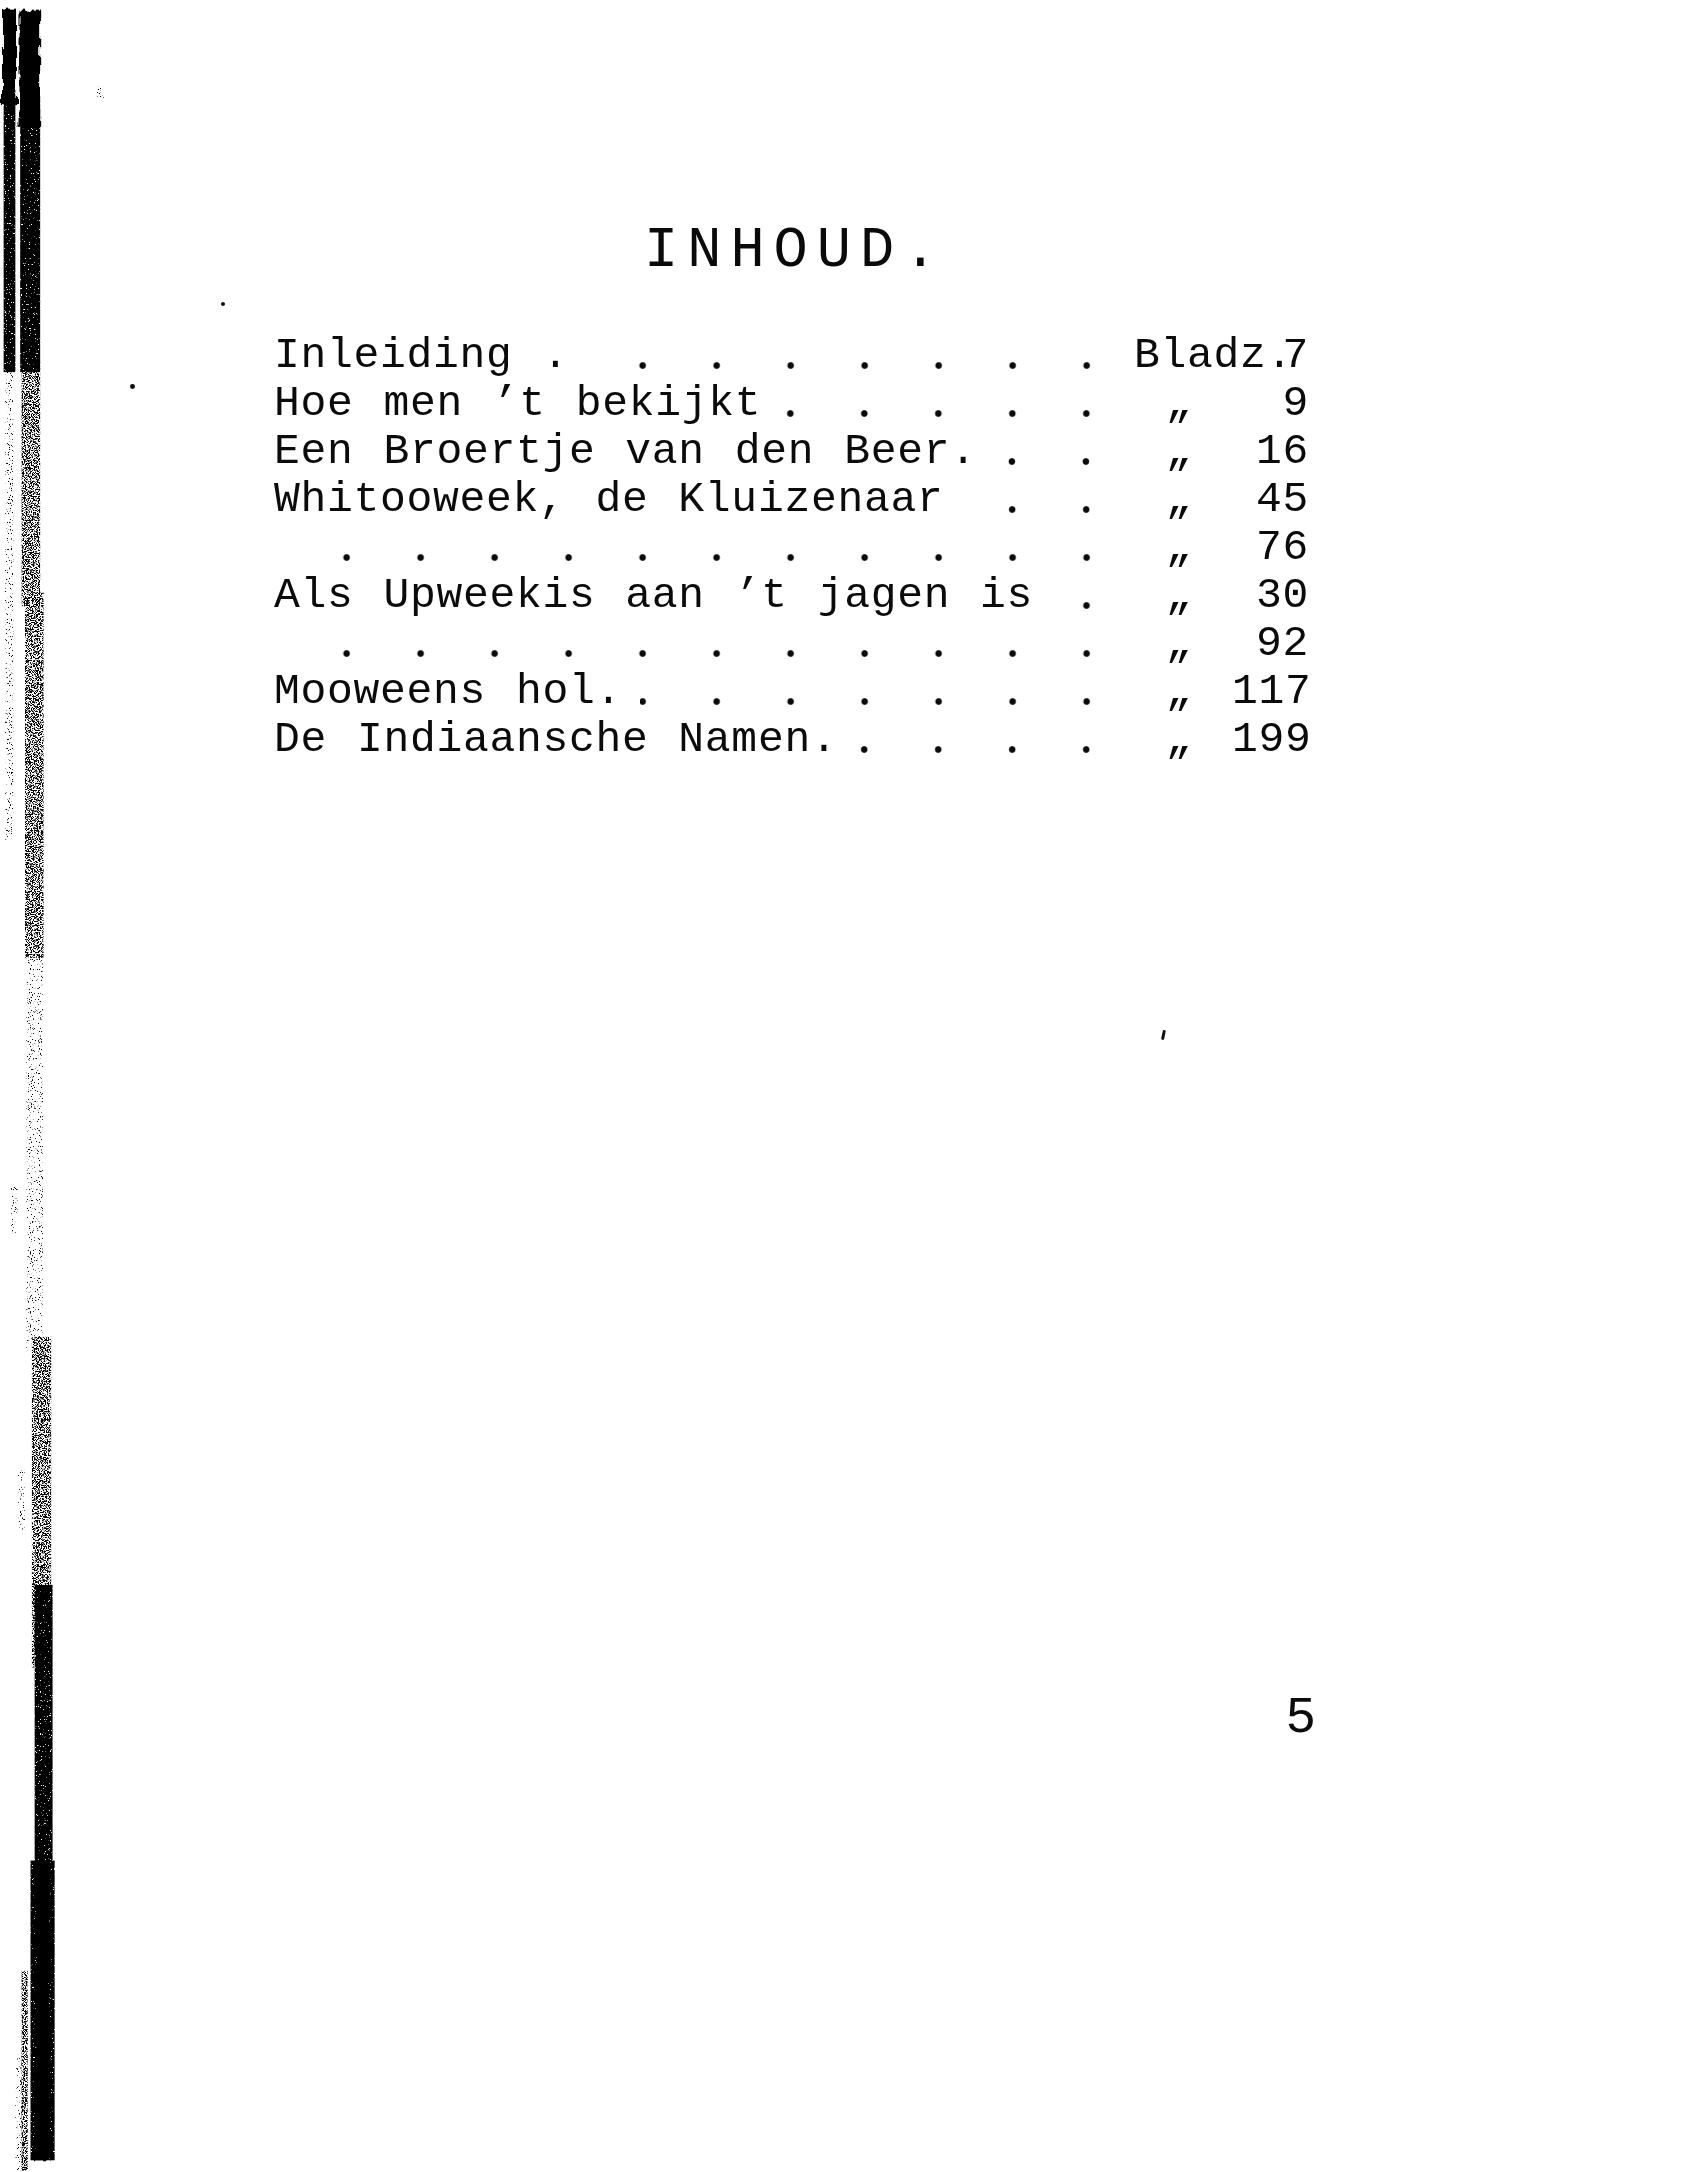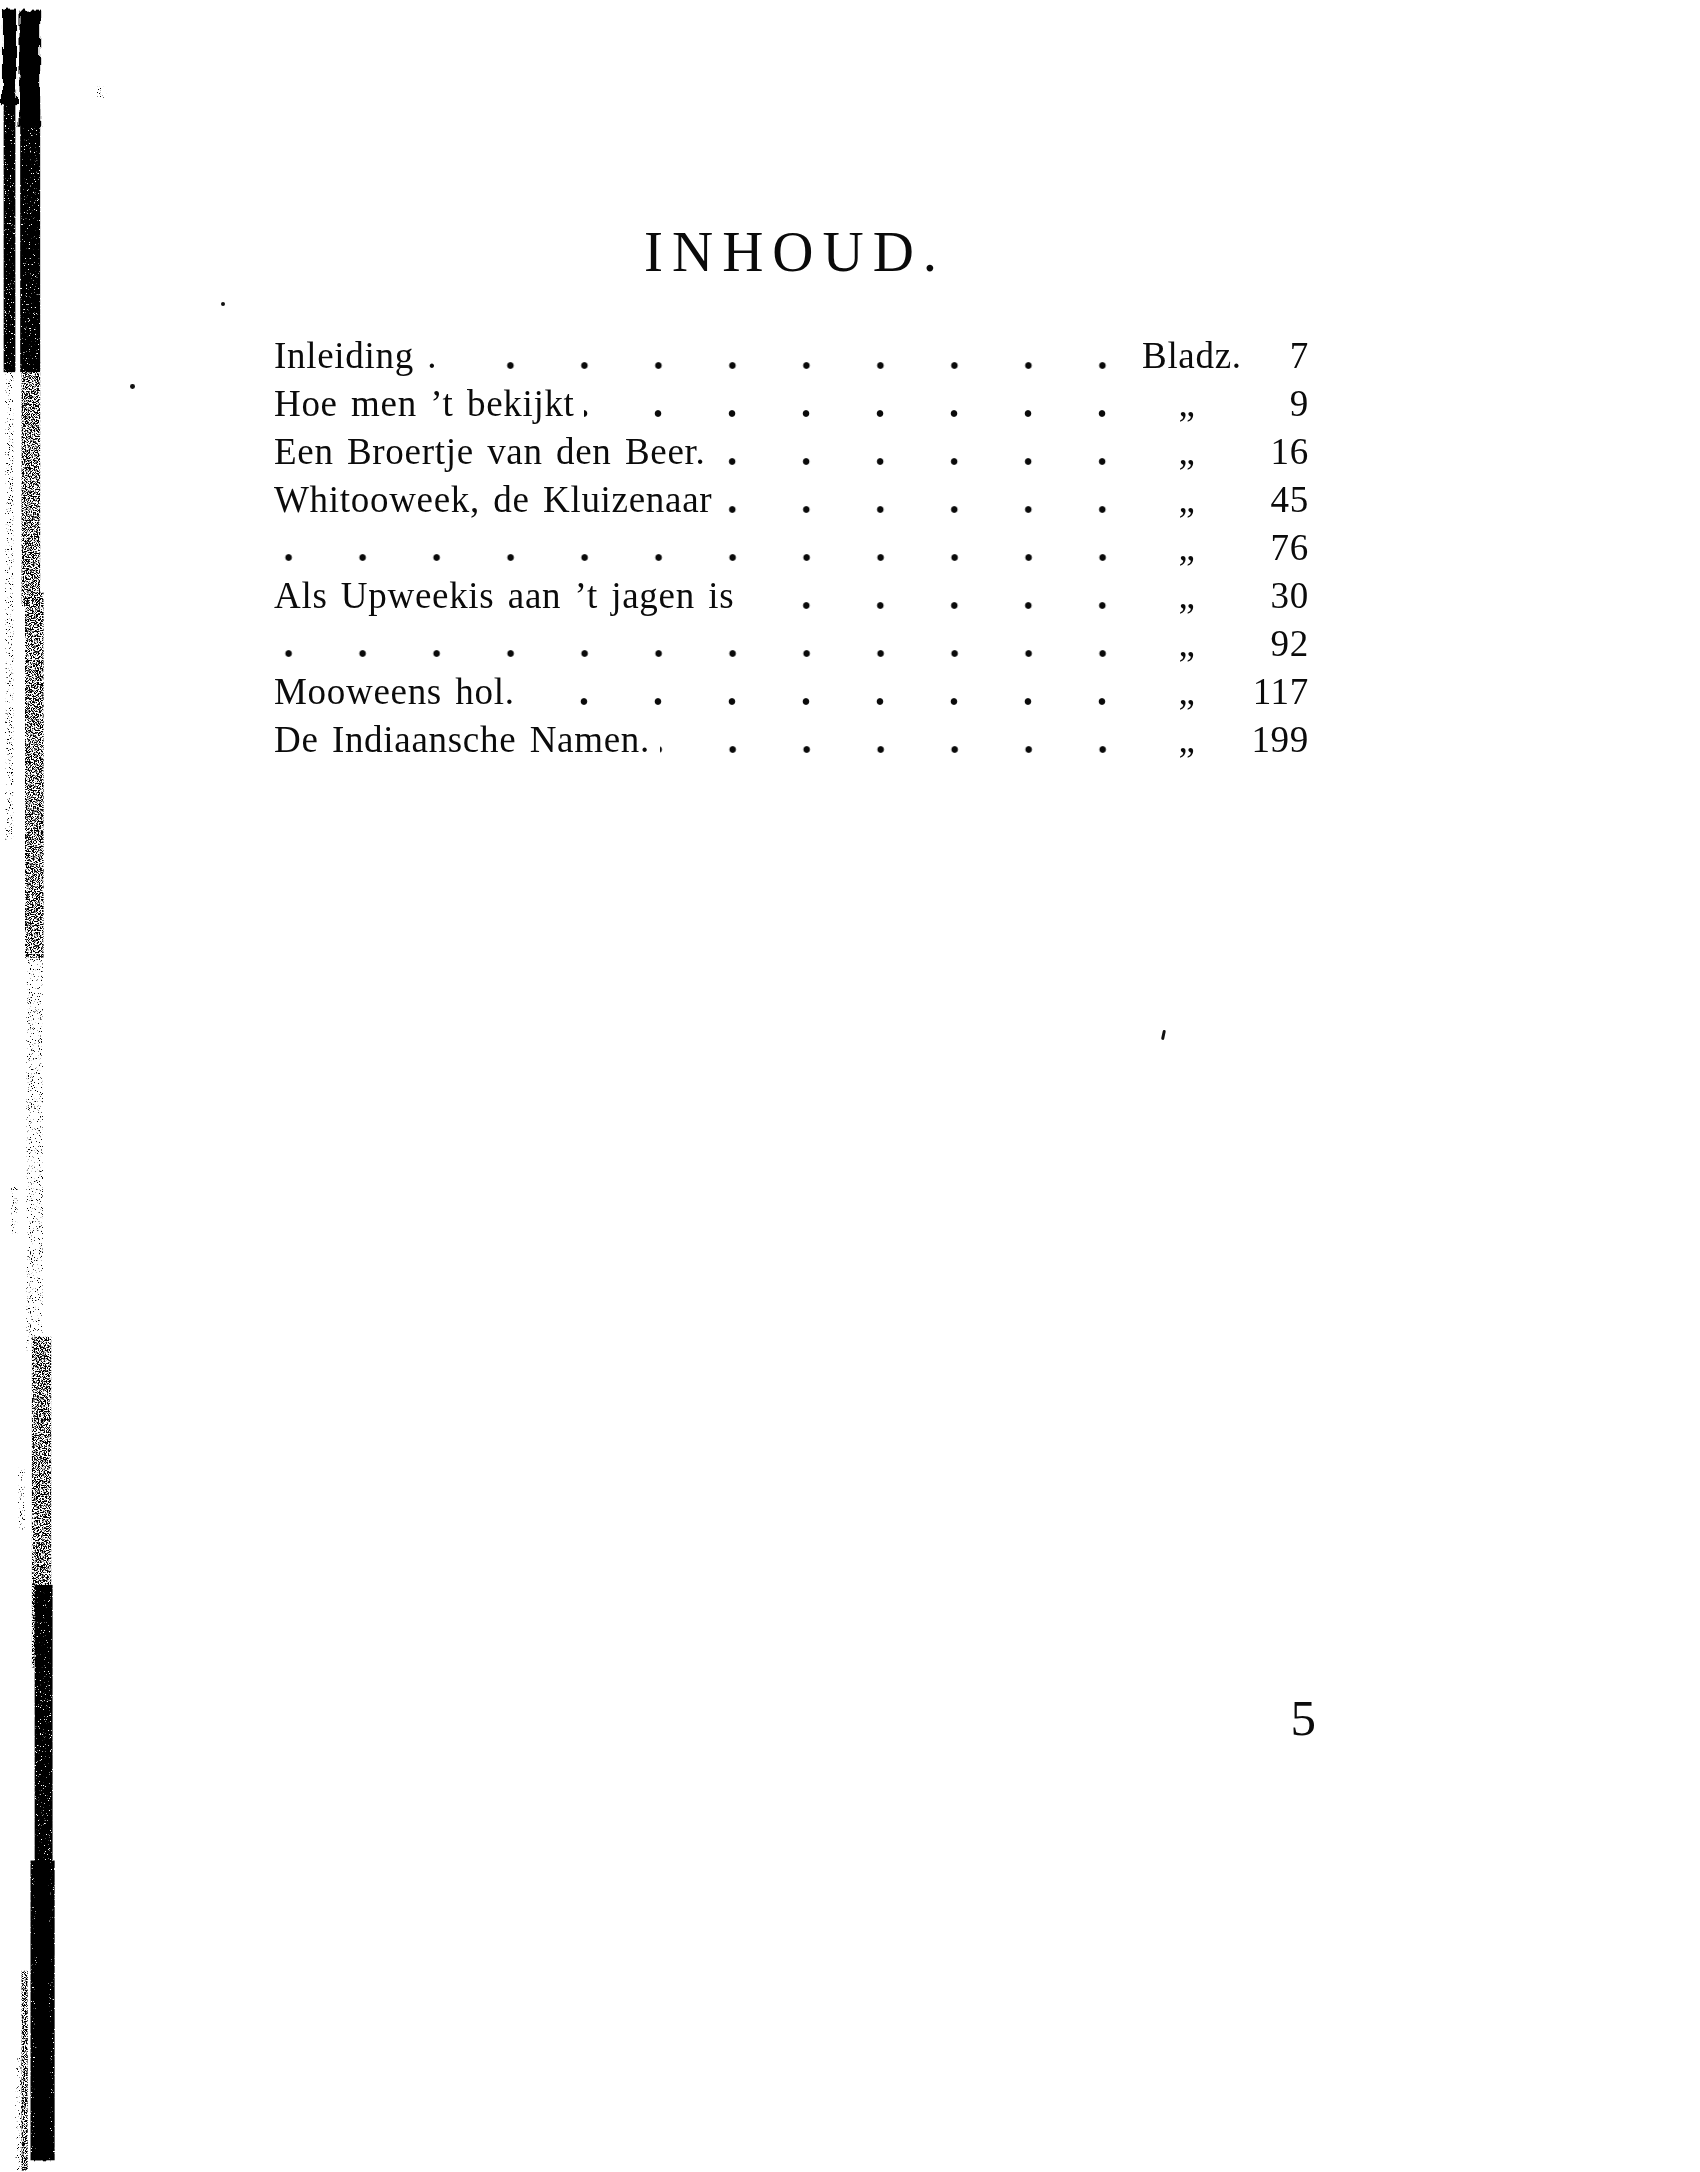--- a/index.html
+++ b/index.html
@@ -2,21 +2,21 @@
 <html style="font-size:11px"><head>
 <meta charset="utf-8">
 <style>
   html, body { margin: 0; padding: 0; background: #ffffff; }
   .page {
     position: relative;
     width: 1700px;
     height: 2172px;
     background: #ffffff;
     overflow: hidden;
-    font-family: Liberation Serif, serif;
+    font-family: Liberation Mono, monospace;
     color: #0b0b0b;
   }
 
   
   .edge-noise {
     position: absolute;
     left: 0; top: 0;
     width: 152px; height: 2172px;
     pointer-events: none;
   }
@@ -37,25 +37,26 @@
   .toc {
     position: absolute;
     left: 274px;
     top: 332px;
     width: 1035px;
   }
   .toc-row {
     display: flex;
     align-items: baseline;
     height: 48px;
-    font-size: 37px;
+    font-size: 43px;
     line-height: 48px;
     letter-spacing: 0.7px;
     word-spacing: 3.4px;
     white-space: nowrap;
+    gap: 8px;
   }
   .toc-title { flex: 0 0 auto; }
   .leader {
     flex: 1 1 auto;
     align-self: stretch;
     margin-left: 9.6px;
     background-image: radial-gradient(circle, #0a0a0a 2.9px, rgba(0,0,0,0) 3.7px);
     background-size: 74px 6.9px;
     background-repeat: repeat-x;
     background-position: right 2.8px bottom 11px;

